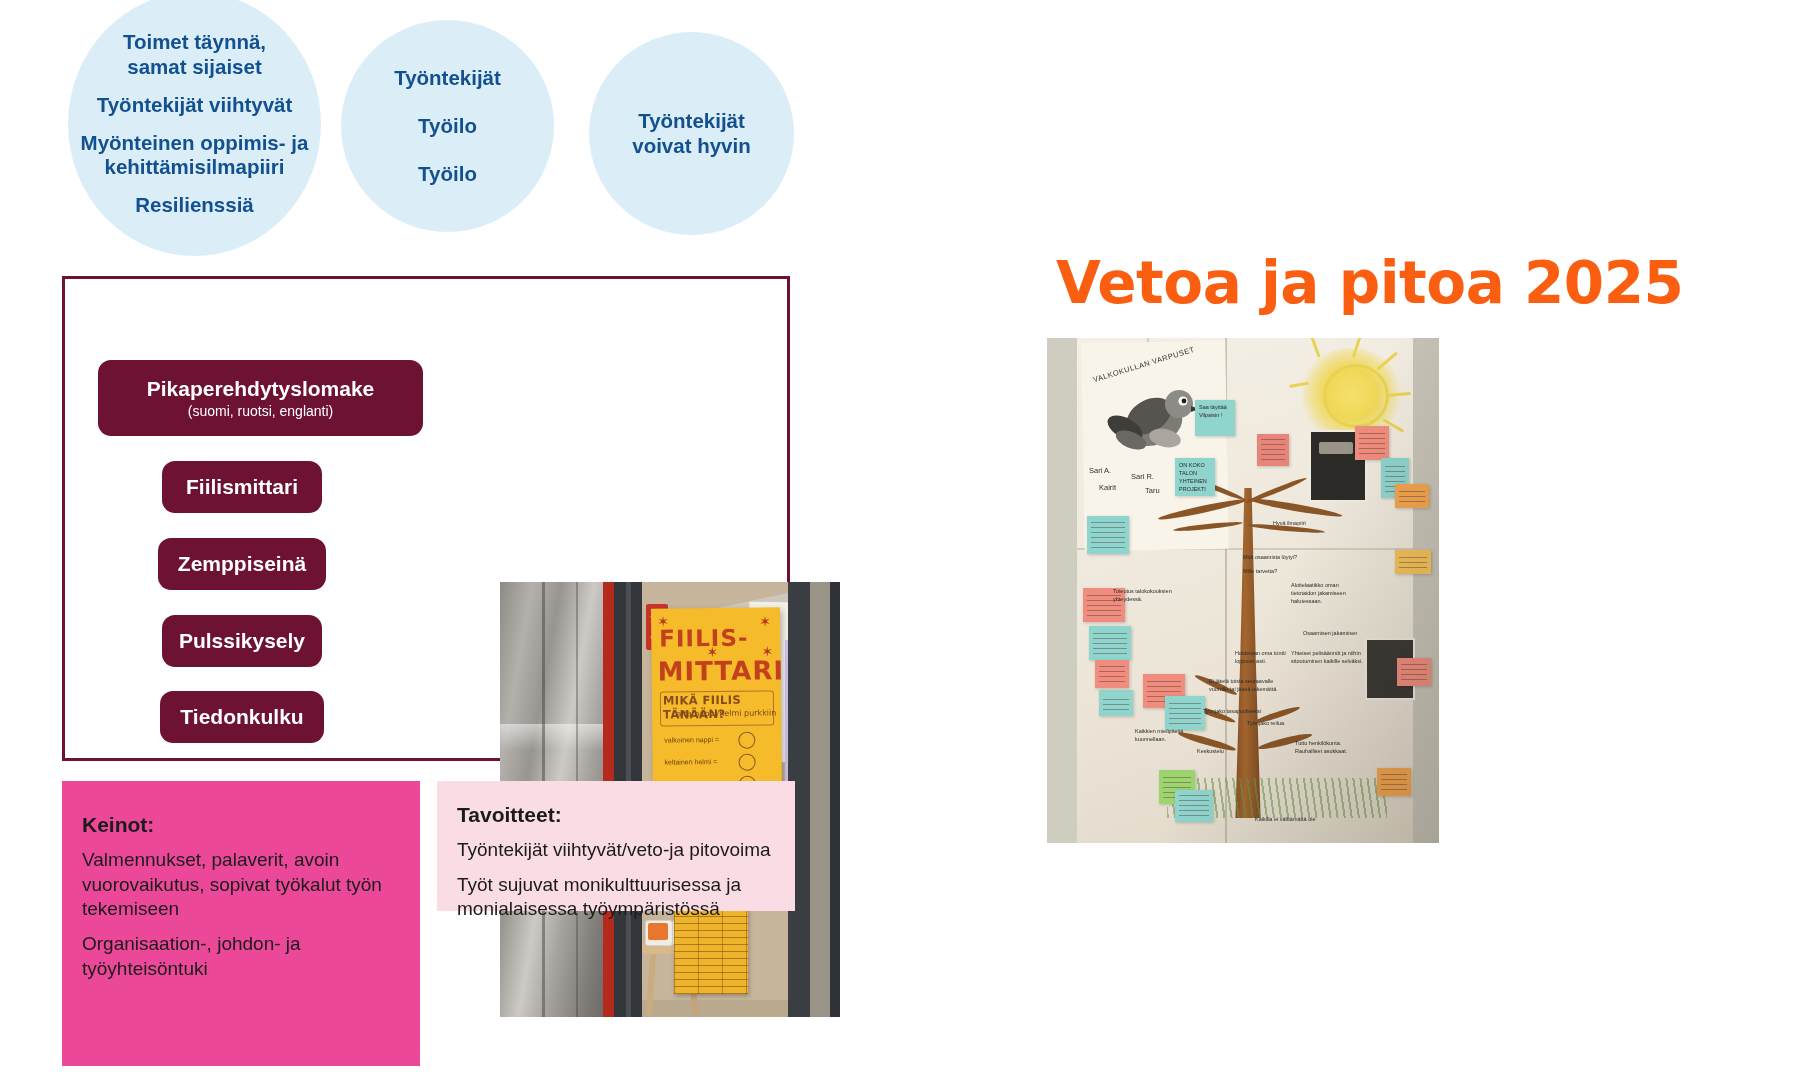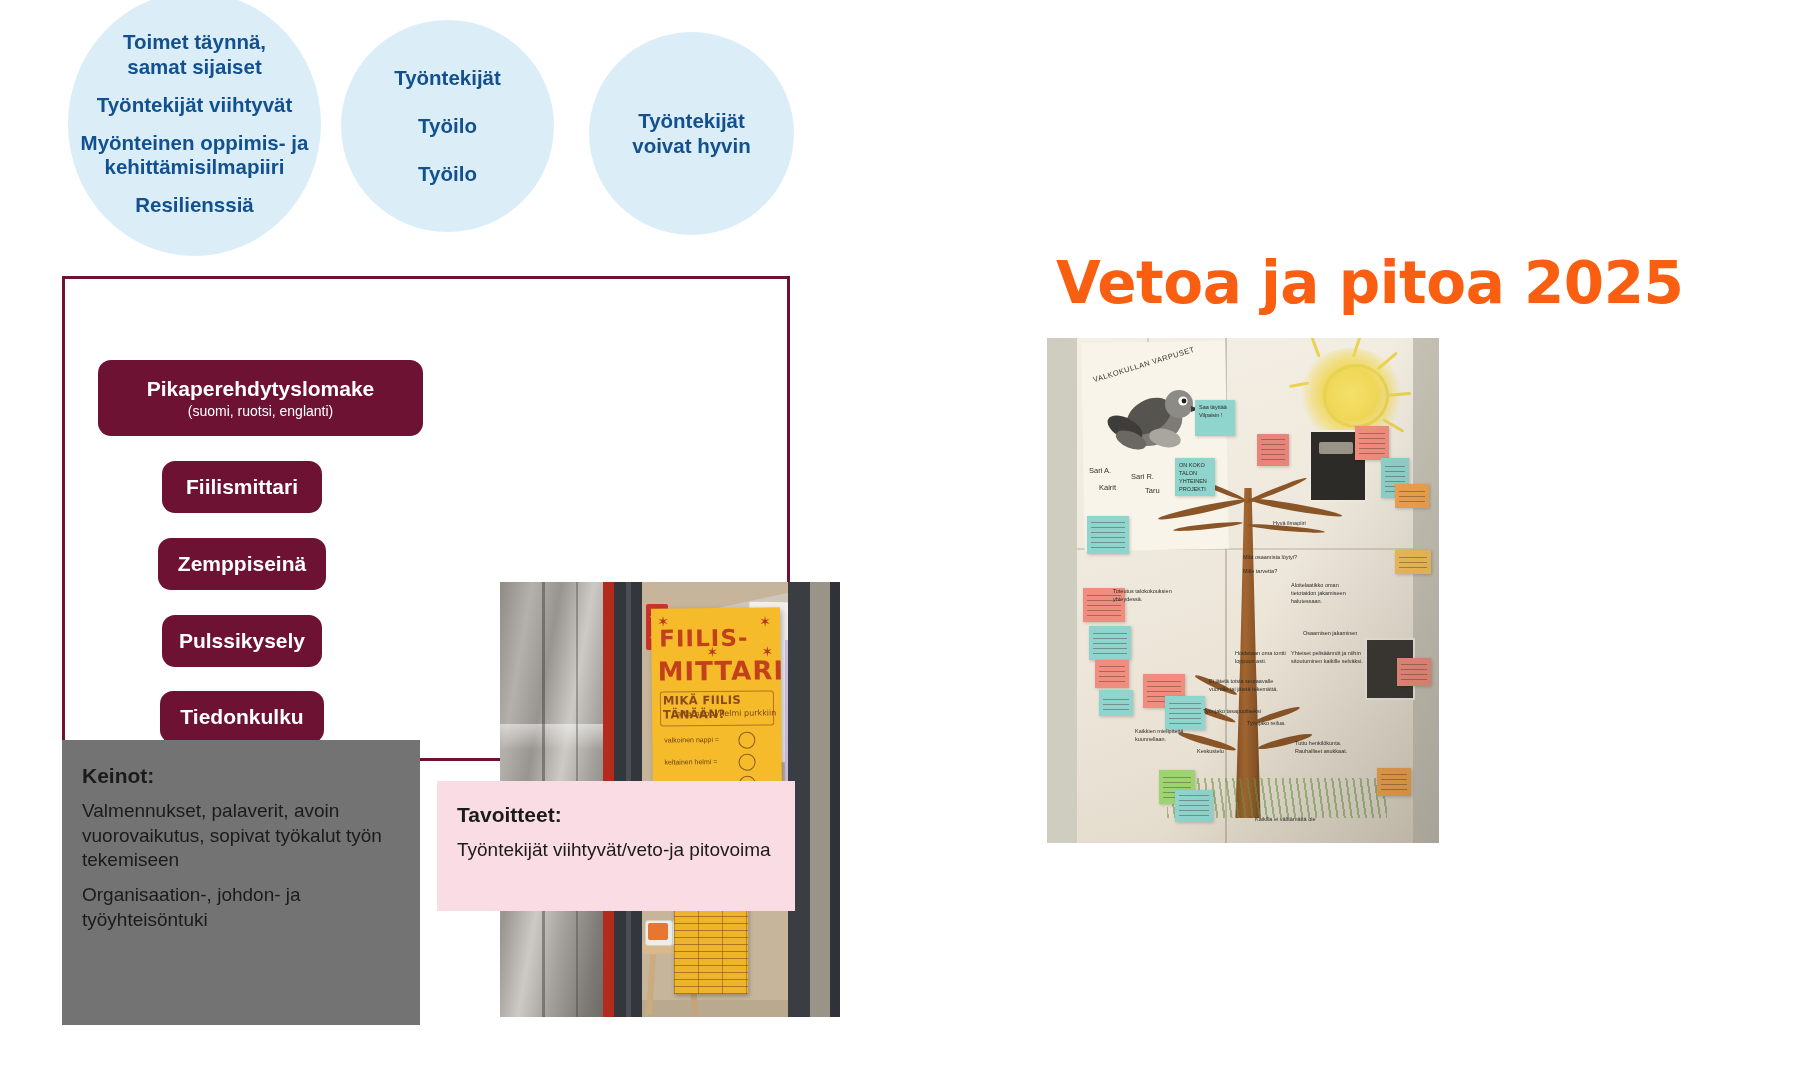--- a/index.html
+++ b/index.html
@@ -121,22 +121,22 @@
   #pf-cup2{left:172px;top:338px;width:26px;height:24px;background:#f0ede7;border:1px solid #d7d2c8;border-radius:3px;}
   #pf-cup2i{left:175px;top:341px;width:20px;height:17px;background:#e2bc2c;border-radius:2px;}
   #pf-floor{left:142px;top:418px;width:146px;height:17px;background:#b9a98f;}
   #pf-handle{left:291px;top:180px;width:8px;height:58px;background:#8f9299;border-radius:4px;}
   
   #pf-lilac{left:285px;top:58px;width:42px;height:178px;background:#cfc2e8;}
   #pf-white{left:248px;top:20px;width:44px;height:160px;background:#f3f0ea;transform:rotate(1deg);}
 
   
   #keinot-box{
-    position:absolute;left:62px;top:740px;width:358px;height:285px;
-    background:#737373;box-sizing:border-box;padding:24px 20px 0 20px;
+    position:absolute;left:62px;top:781px;width:358px;height:285px;
+    background:#ec4899;box-sizing:border-box;padding:32px 20px 0 20px;
   }
   #tavoitteet-box{
     position:absolute;left:437px;top:781px;width:358px;height:130px;
     background:#fadde4;box-sizing:border-box;padding:22px 20px 0 20px;
   }
   .box-heading{font-size:21px;font-weight:bold;color:#1b1b1b;margin-bottom:11px;}
   .box-p{font-size:19px;color:#1b1b1b;line-height:1.30;margin-bottom:10px;}
 
   
   #photo-tree{
@@ -286,20 +286,21 @@
 
   <div id="keinot-box">
     <div class="box-heading">Keinot:</div>
     <div class="box-p">Valmennukset, palaverit, avoin vuorovaikutus, sopivat työkalut työn tekemiseen</div>
     <div class="box-p">Organisaation-, johdon- ja työyhteisöntuki</div>
   </div>
 
   <div id="tavoitteet-box">
     <div class="box-heading">Tavoitteet:</div>
     <div class="box-p">Työntekijät viihtyvät/veto-ja pitovoima</div>
+    <div class="box-p">Työt sujuvat monikulttuurisessa ja monialaisessa työympäristössä</div>
   </div>
 
   <div id="photo-tree">
     <div class="tp" id="tp-wall-l"></div>
     <div class="tp" id="tp-wall-r"></div>
     <div class="tp" id="tp-paper"></div>
     <div class="tp" id="tp-paper-seam1"></div>
     <div class="tp" id="tp-paper-seam2"></div>
     <div class="tp" id="tp-paper-seam3"></div>
 

